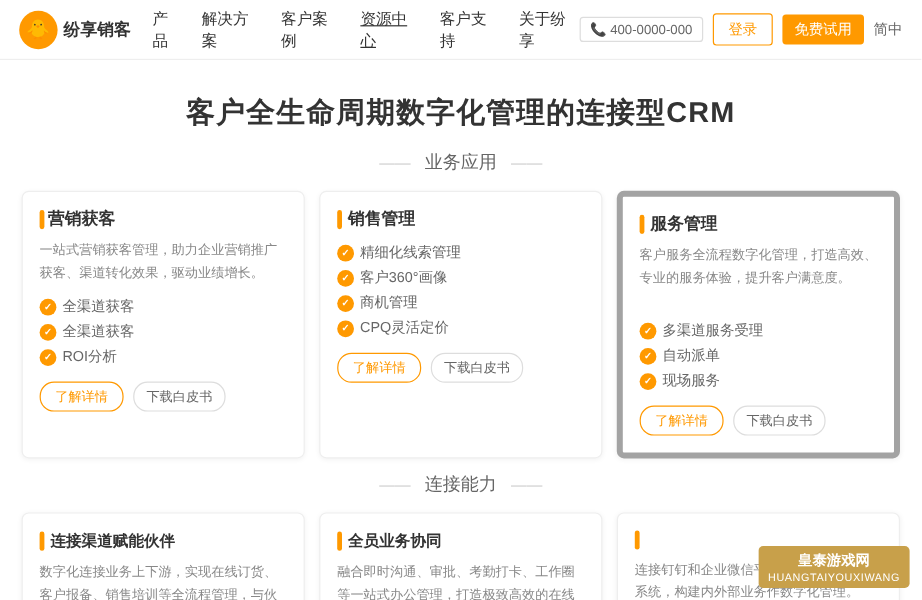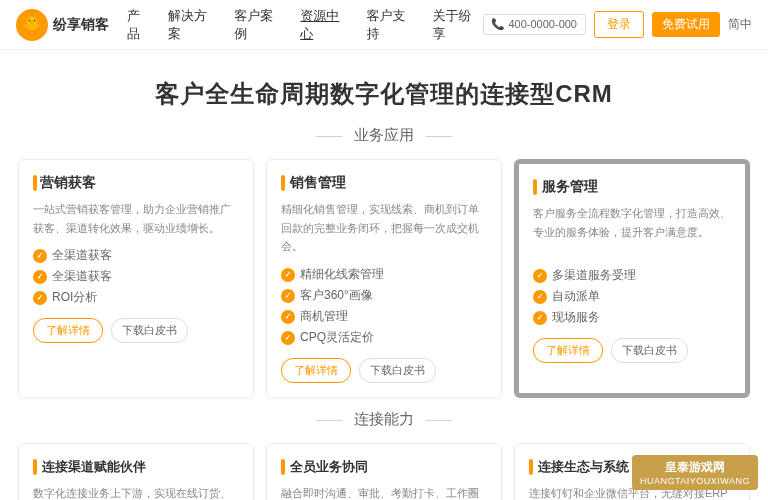--- a/index.html
+++ b/index.html
@@ -68,21 +68,20 @@
       <button style="font-size:11px;color:#f90;border:1px solid #f90;border-radius:12px;padding:4px 12px;cursor:pointer;background:#fff;">了解详情</button>
       <button style="font-size:11px;color:#666;border:1px solid #ddd;border-radius:12px;padding:4px 10px;cursor:pointer;background:#fff;">下载白皮书</button>
     </div>
   </div>
 
   <div style="background:#fff;border:1px solid #eee;border-radius:6px;padding:14px;box-shadow:0 1px 4px rgba(0,0,0,0.05);">
     <div style="display:flex;align-items:center;gap:5px;margin-bottom:8px;">
       <div style="width:4px;height:16px;background:#f90;border-radius:2px;"></div>
       <span style="font-size:14px;font-weight:bold;color:#333;">销售管理</span>
     </div>
-    <p style="font-size:11px;color:#888;line-height:1.7;margin-bottom:8px;">精细化销售管理，实现线索、商机到订单回款的完整业务闭环，把握每一次成交机会。</p>
     <ul style="list-style:none;margin-bottom:10px;">
       <li style="font-size:12px;color:#666;padding:2px 0;display:flex;align-items:center;gap:5px;">
         <span style="width:14px;height:14px;border-radius:50%;background:#f90;display:inline-flex;align-items:center;justify-content:center;flex-shrink:0;font-size:8px;color:#fff;font-weight:bold;">✓</span>
         <span>精细化线索管理</span>
       </li>
       <li style="font-size:12px;color:#666;padding:2px 0;display:flex;align-items:center;gap:5px;">
         <span style="width:14px;height:14px;border-radius:50%;background:#f90;display:inline-flex;align-items:center;justify-content:center;flex-shrink:0;font-size:8px;color:#fff;font-weight:bold;">✓</span>
         <span>客户360°画像</span>
       </li>
       <li style="font-size:12px;color:#666;padding:2px 0;display:flex;align-items:center;gap:5px;">
@@ -149,21 +148,20 @@
       <div style="width:4px;height:16px;background:#f90;border-radius:2px;"></div>
       <span style="font-size:13px;font-weight:bold;color:#333;">全员业务协同</span>
     </div>
     <p style="font-size:11px;color:#888;line-height:1.7;margin-bottom:8px;">融合即时沟通、审批、考勤打卡、工作圈等一站式办公管理，打造极致高效的在线协同工作体。</p>
 
   </div>
 
   <div style="background:#fff;border:1px solid #eee;border-radius:6px;padding:14px;box-shadow:0 1px 4px rgba(0,0,0,0.05);position:relative;">
     <div style="display:flex;align-items:center;gap:5px;margin-bottom:8px;">
       <div style="width:4px;height:16px;background:#f90;border-radius:2px;"></div>
-      <span style="font-size:13px;font-weight:bold;color:#333;">连接生态与系统</span>
     </div>
     <p style="font-size:11px;color:#888;line-height:1.7;margin-bottom:8px;">连接钉钉和企业微信平台，无缝对接ERP系统，构建内外部业务作数字化管理。</p>
 
   </div>
 </div>
 
 <div style="position:fixed;bottom:10px;right:10px;z-index:100;">
   <div style="background:#c8a04a;border-radius:4px;padding:4px 8px;text-align:center;">
     <div style="font-size:12px;color:#fff;font-weight:bold;">皇泰游戏网</div>
     <div style="font-size:9px;color:#fff;letter-spacing:0.5px;">HUANGTAIYOUXIWANG</div>

